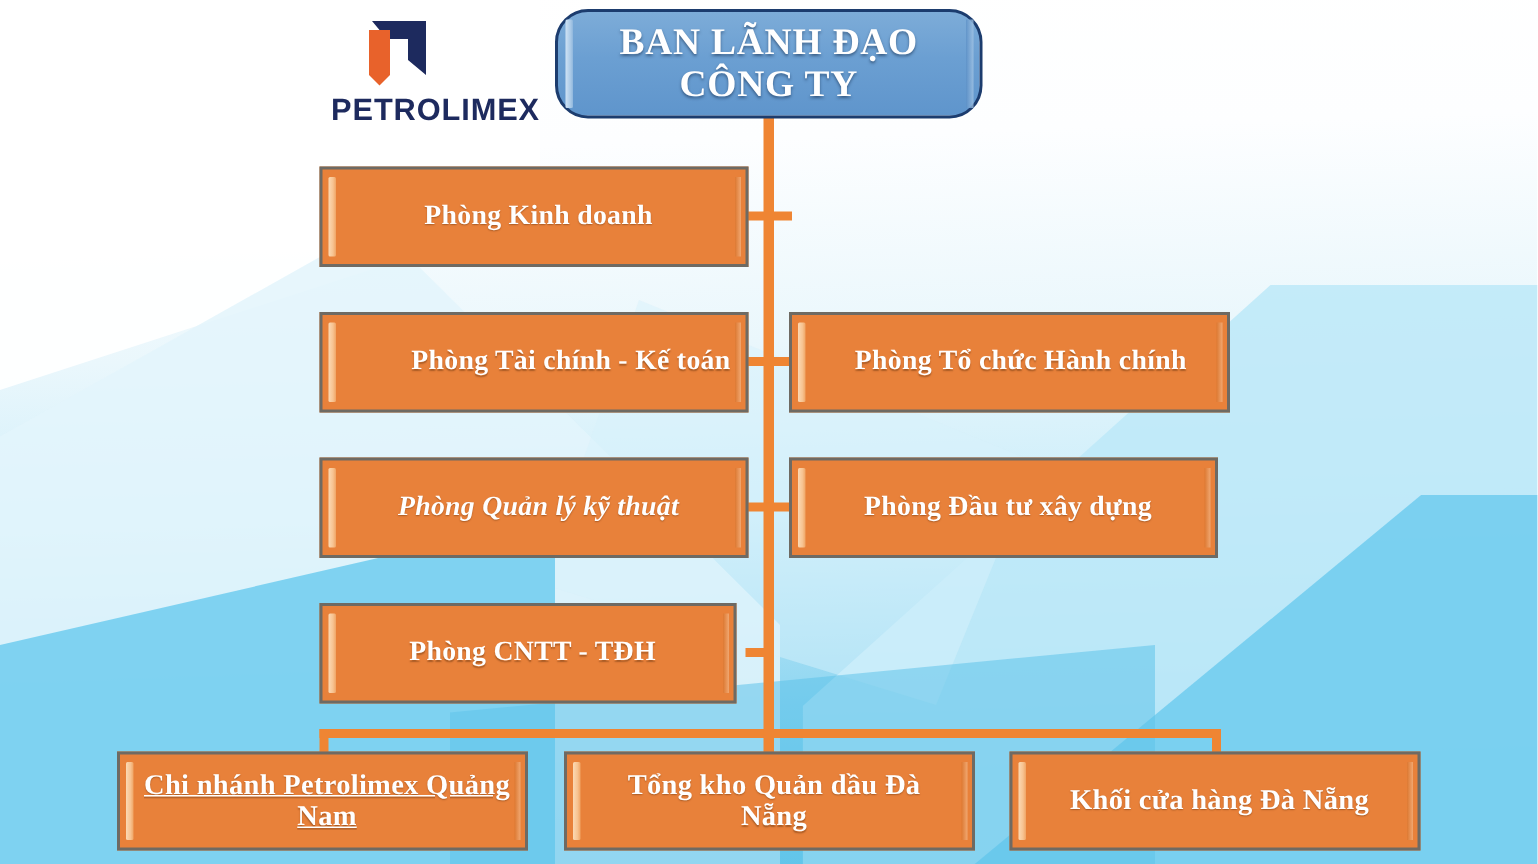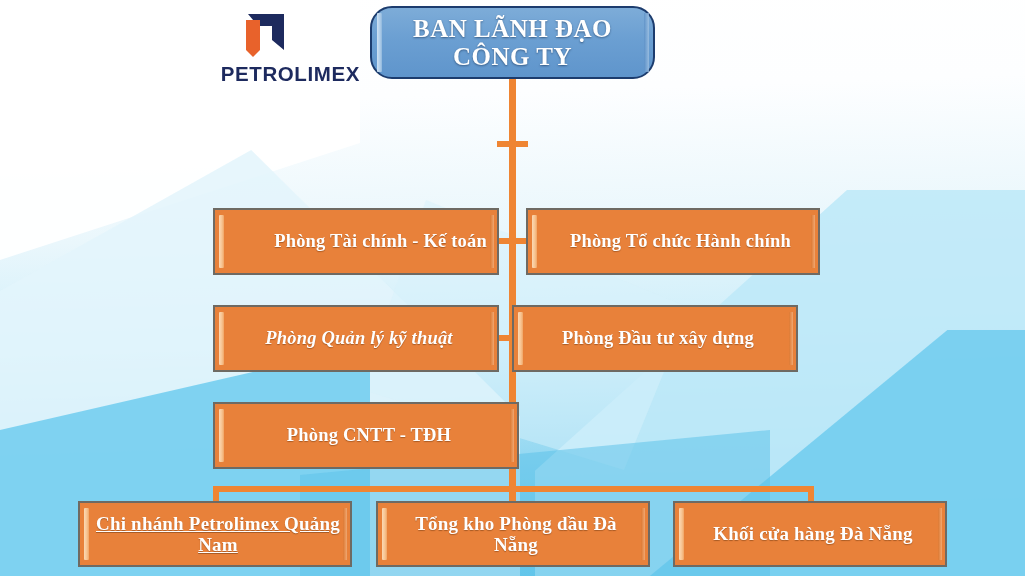--- a/index.html
+++ b/index.html
@@ -200,47 +200,50 @@
 
   <div class="line" style="left:213px; top:486px; width:601px; height:6px;"></div>
   <div class="line" style="left:213px; top:486px; width:6px; height:22px;"></div>
   <div class="line" style="left:509px; top:486px; width:7px; height:22px;"></div>
   <div class="line" style="left:808px; top:486px; width:6px; height:22px;"></div>
 
   <div class="node root" style="left:370px; top:6px; width:285px; height:73px;border-radius:22px;">
     <span class="node-text">BAN LÃNH ĐẠO CÔNG TY</span>
   </div>
 
+  <div class="node dept" style="left:213px; top:111px; width:286px; height:67px;">
+    <span class="node-text">Phòng Kinh doanh</span>
+  </div>
 
   <div class="node dept" style="left:213px; top:208px; width:286px; height:67px;justify-content:flex-end;">
     <span class="node-text">Phòng Tài chính - Kế toán</span>
   </div>
 
   <div class="node dept" style="left:213px; top:305px; width:286px; height:67px;font-style:italic;">
     <span class="node-text">Phòng Quản lý kỹ thuật</span>
   </div>
 
-  <div class="node dept" style="left:213px; top:402px; width:306px; height:67px;">
+  <div class="node dept" style="left:213px; top:402px; width:278px; height:67px;">
     <span class="node-text">Phòng CNTT  - TĐH</span>
   </div>
 
 
   <div class="node dept" style="left:526px; top:208px; width:294px; height:67px;padding-left:25px;">
     <span class="node-text">Phòng Tổ chức Hành chính</span>
   </div>
 
-  <div class="node dept" style="left:512px; top:305px; width:286px; height:67px;">
+  <div class="node dept" style="left:526px; top:305px; width:286px; height:67px;">
     <span class="node-text">Phòng Đầu tư xây dựng</span>
   </div>
 
   <div class="node bottom" style="left:78px; top:501px; width:274px; height:66px;text-decoration:underline;">
     <span class="node-text">Chi nhánh Petrolimex Quảng Nam</span>
   </div>
 
   <div class="node bottom" style="left:376px; top:501px; width:274px; height:66px;">
-    <span class="node-text">Tổng kho Phòng dầu Đà Nẵng</span>
+    <span class="node-text">Tổng kho Quản dầu Đà Nẵng</span>
   </div>
 
   <div class="node bottom" style="left:673px; top:501px; width:274px; height:66px;">
     <span class="node-text">Khối cửa hàng Đà Nẵng</span>
   </div>
 
 </div>
 
 </body></html>

